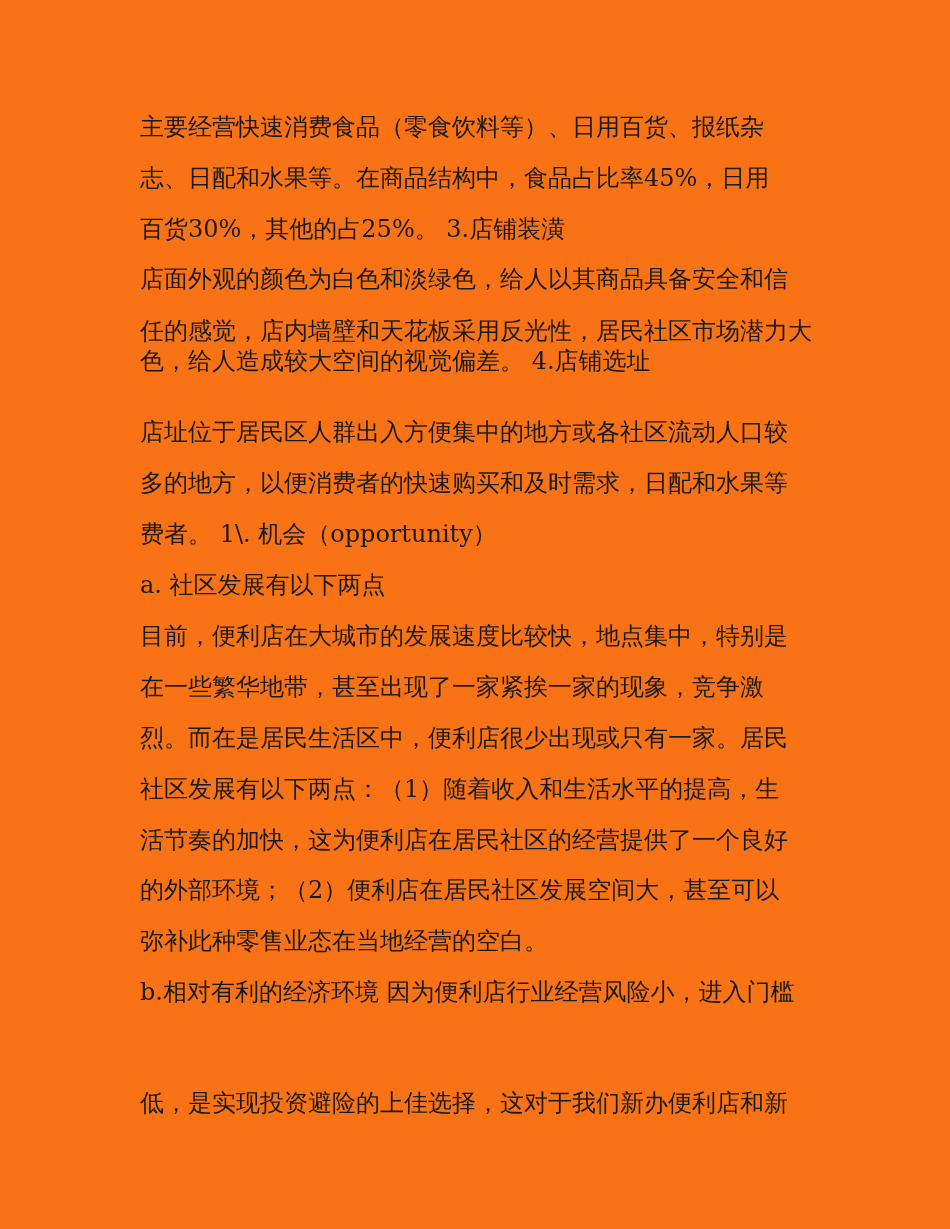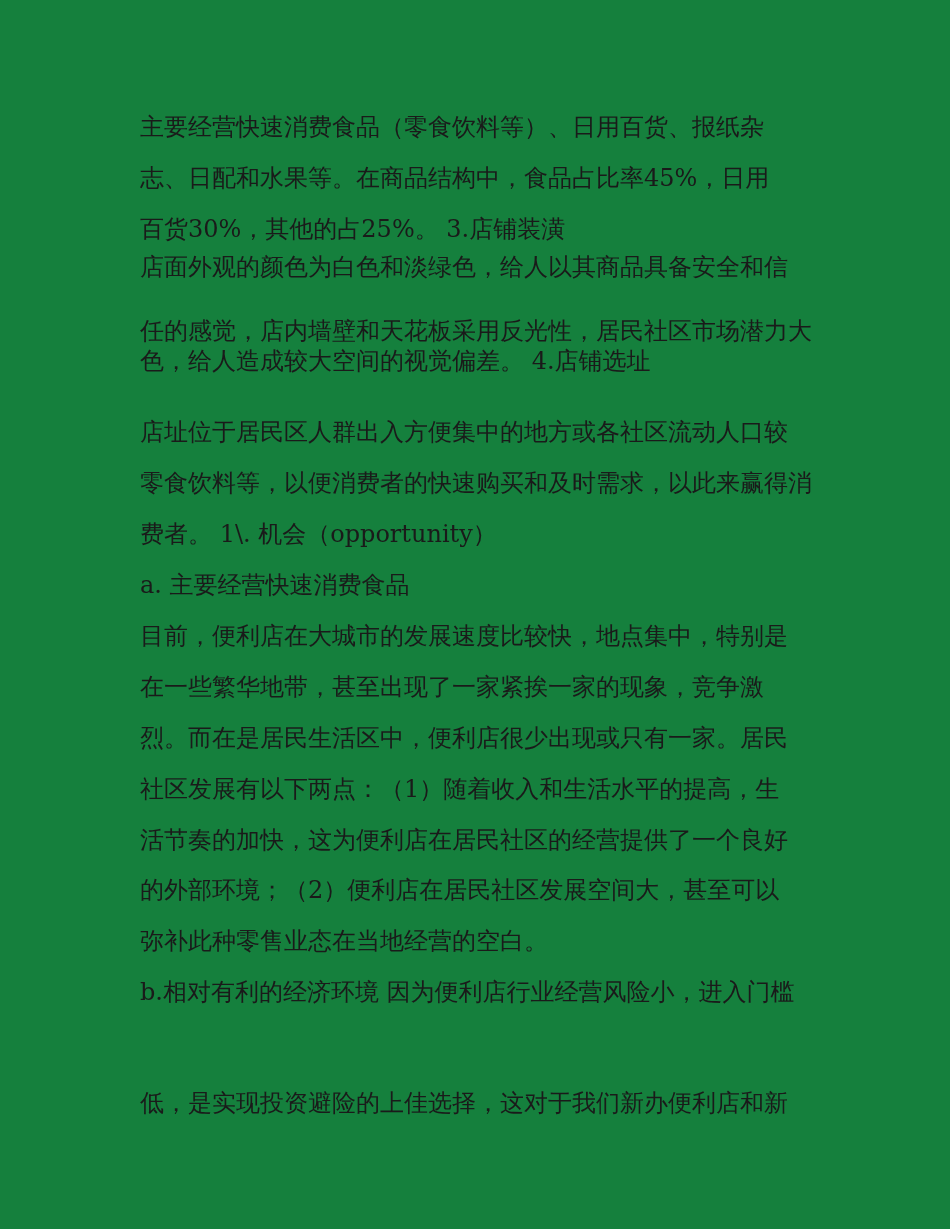--- a/index.html
+++ b/index.html
@@ -1,38 +1,38 @@
 <!DOCTYPE html>
 <html><head>
 <meta charset="utf-8">
 <style>
   html, body { margin: 0; padding: 0; background: #ffffff; }
   body { width: 950px; height: 1229px; position: relative; overflow: hidden; }
-  .page { position: absolute; left: 0; top: 0; width: 950px; height: 1229px; background: #15803d; }
+  .page { position: absolute; left: 0; top: 0; width: 950px; height: 1229px; background: #f97316; }
   .line {
     position: absolute; left: 140px; width: 680px;
     font-family: "DejaVu Serif", "Liberation Serif", serif;
     font-size: 24px; line-height: 30px; color: #1a1a1a;
     white-space: nowrap;
   }
 </style>
 </head>
 <body>
 
 <div class="page">
   <div class="line" style="top:112px">主要经营快速消费食品（零食饮料等）、日用百货、报纸杂</div>
   <div class="line" style="top:163px">志、日配和水果等。在商品结构中，食品占比率45%，日用</div>
   <div class="line" style="top:214px">百货30%，其他的占25%。 3.店铺装潢</div>
-  <div class="line" style="top:252px">店面外观的颜色为白色和淡绿色，给人以其商品具备安全和信</div>
+  <div class="line" style="top:264px">店面外观的颜色为白色和淡绿色，给人以其商品具备安全和信</div>
   <div class="line" style="top:316px">任的感觉，店内墙壁和天花板采用反光性，居民社区市场潜力大</div>
   <div class="line" style="top:346px">色，给人造成较大空间的视觉偏差。 4.店铺选址</div>
   <div class="line" style="top:417px">店址位于居民区人群出入方便集中的地方或各社区流动人口较</div>
-  <div class="line" style="top:468px">零食饮料等，以便消费者的快速购买和及时需求，以此来赢得消</div>
+  <div class="line" style="top:468px">多的地方，以便消费者的快速购买和及时需求，日配和水果等</div>
   <div class="line" style="top:519px">费者。 1\. 机会（opportunity）</div>
-  <div class="line" style="top:570px">a. 主要经营快速消费食品</div>
+  <div class="line" style="top:570px">a. 社区发展有以下两点</div>
   <div class="line" style="top:621px">目前，便利店在大城市的发展速度比较快，地点集中，特别是</div>
   <div class="line" style="top:672px">在一些繁华地带，甚至出现了一家紧挨一家的现象，竞争激</div>
   <div class="line" style="top:723px">烈。而在是居民生活区中，便利店很少出现或只有一家。居民</div>
   <div class="line" style="top:774px">社区发展有以下两点：（1）随着收入和生活水平的提高，生</div>
   <div class="line" style="top:825px">活节奏的加快，这为便利店在居民社区的经营提供了一个良好</div>
   <div class="line" style="top:875px">的外部环境；（2）便利店在居民社区发展空间大，甚至可以</div>
   <div class="line" style="top:926px">弥补此种零售业态在当地经营的空白。</div>
   <div class="line" style="top:977px">b.相对有利的经济环境 因为便利店行业经营风险小，进入门槛</div>
   <div class="line" style="top:1088px">低，是实现投资避险的上佳选择，这对于我们新办便利店和新</div>
 </div>

